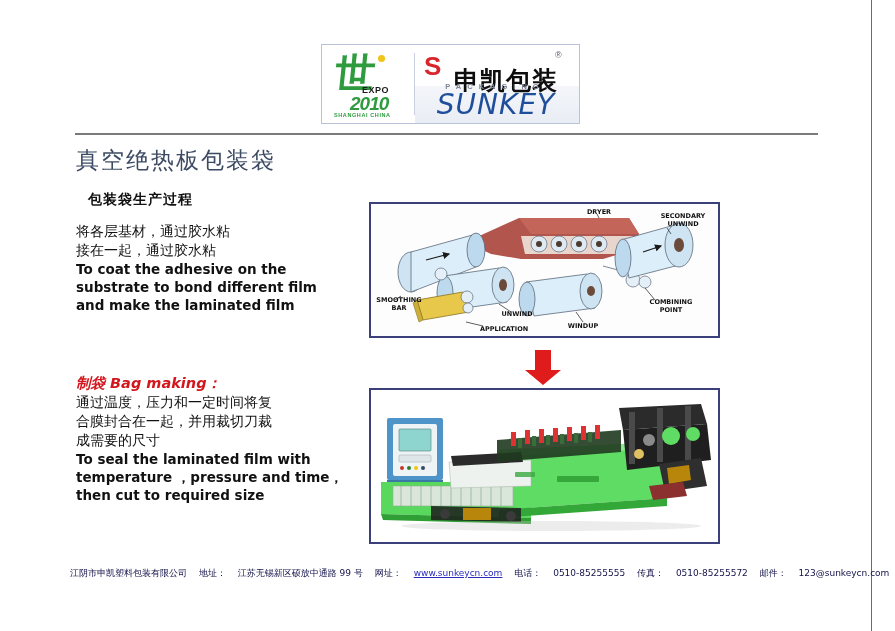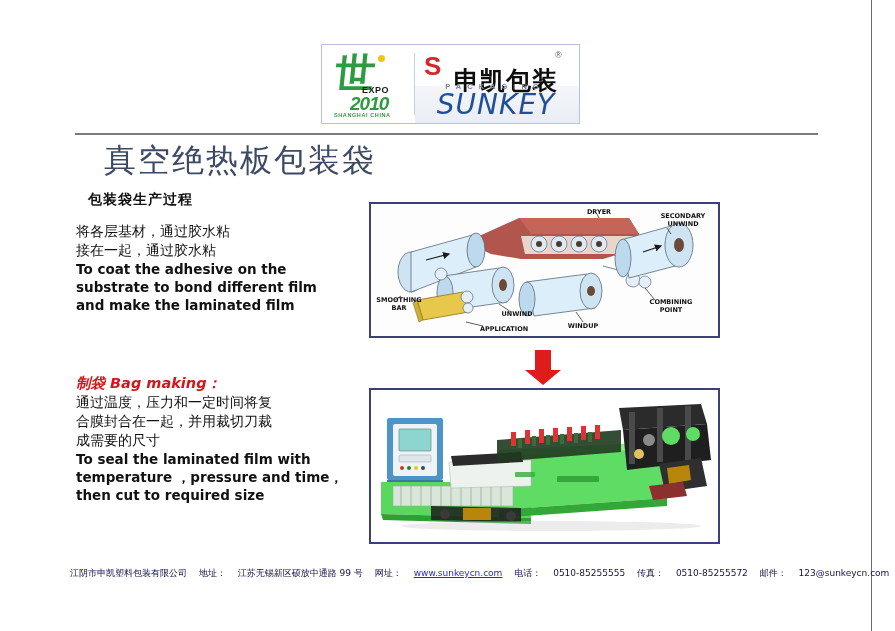--- a/index.html
+++ b/index.html
@@ -157,27 +157,26 @@
   
   .title-rule {
     position: absolute;
     left: 75px; top: 133px;
     width: 743px; height: 2px;
     background: #7a7a7a;
   }
   .page-title {
     position: absolute;
     left: 76px; top: 141px;
-    font-size: 32px;
+    font-size: 23px;
     line-height: 38px;
     color: #3c4a63;
     letter-spacing: 2px;
     font-family: "DejaVu Serif", serif;
     white-space: nowrap;
-    margin-left: 28px;
   }
   .subtitle {
     position: absolute;
     left: 88px; top: 190px;
     font-size: 14px;
     line-height: 18px;
     font-weight: bold;
     color: #111111;
     letter-spacing: 1px;
     font-family: "DejaVu Sans", sans-serif;

